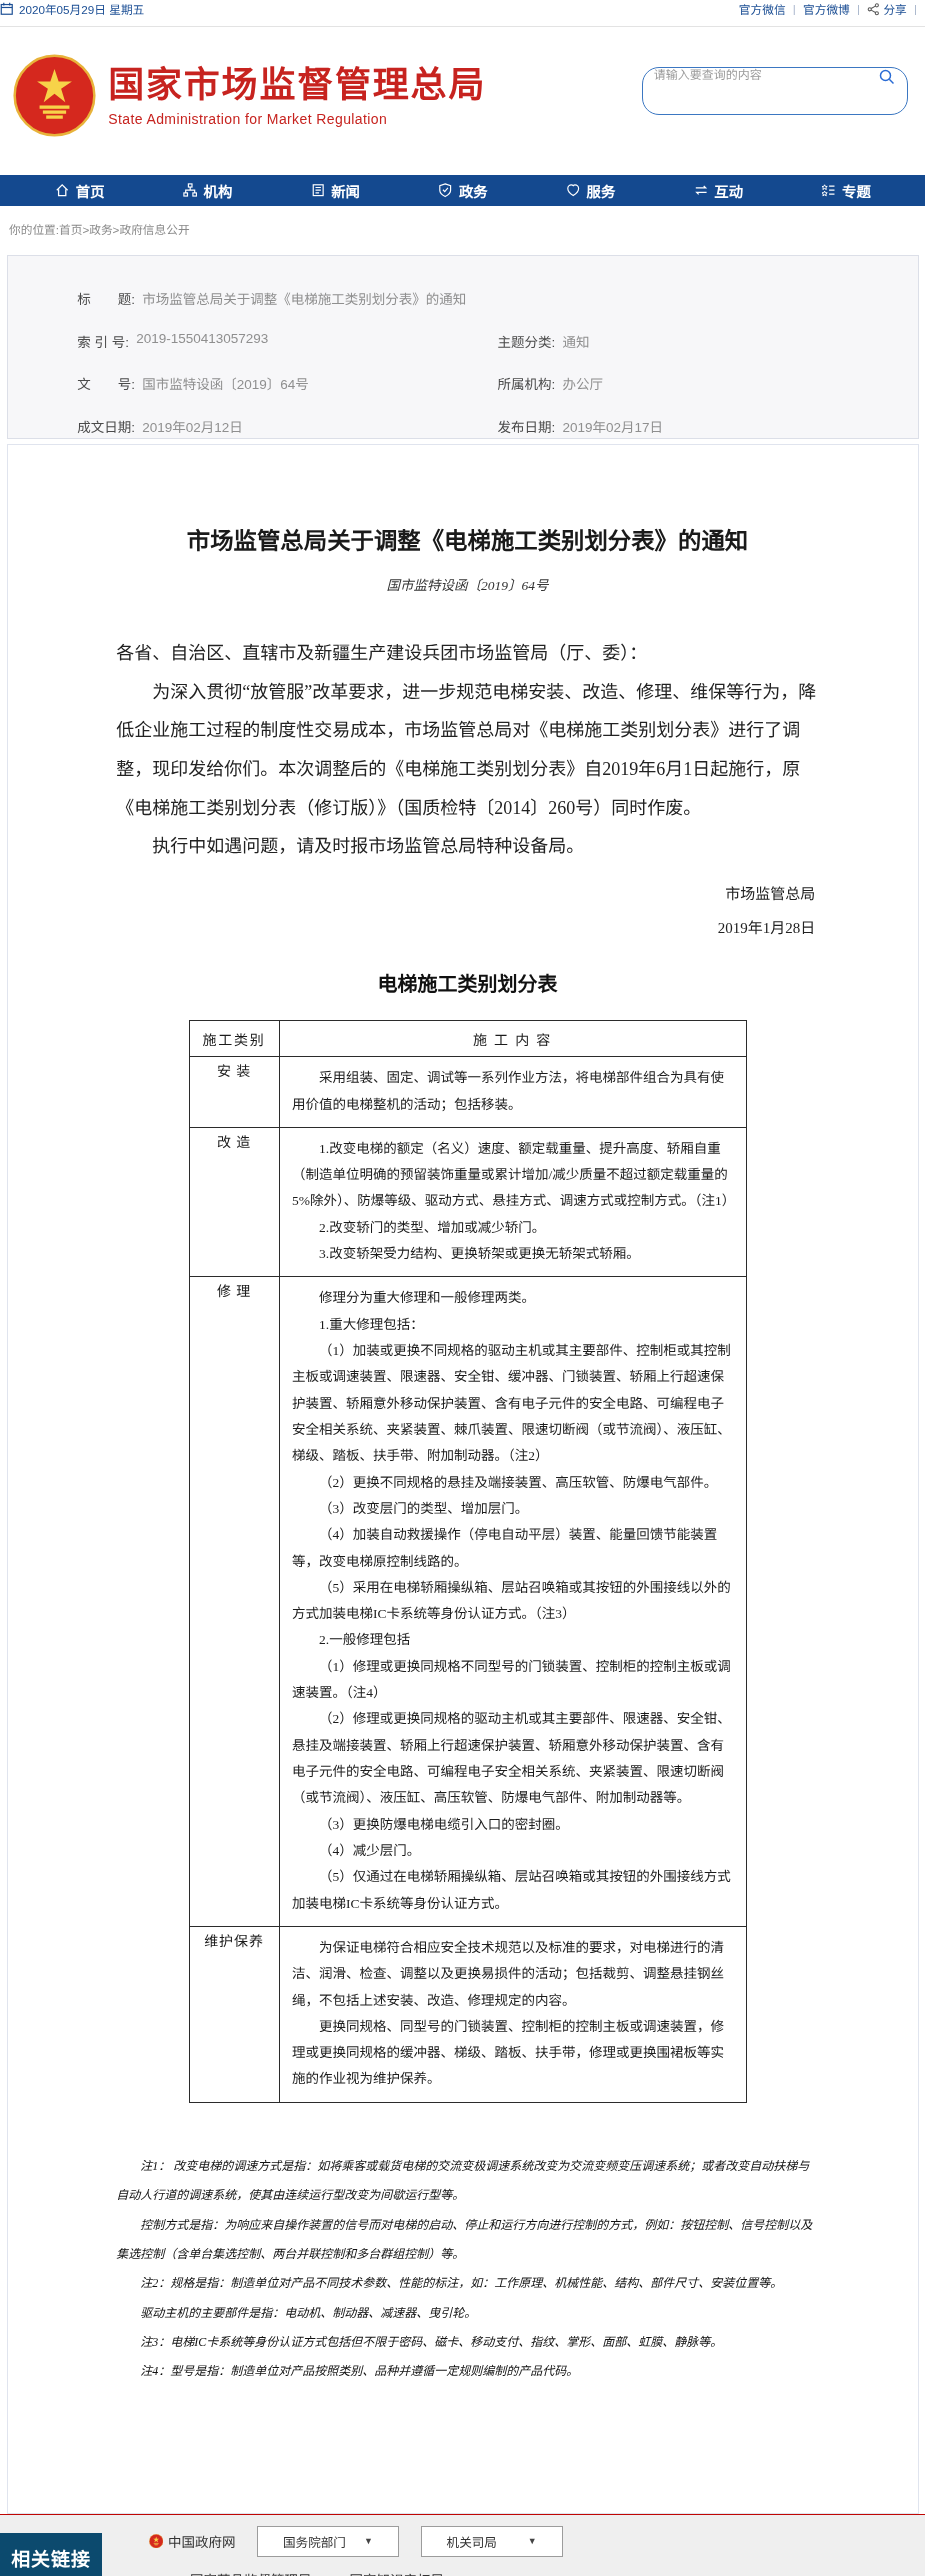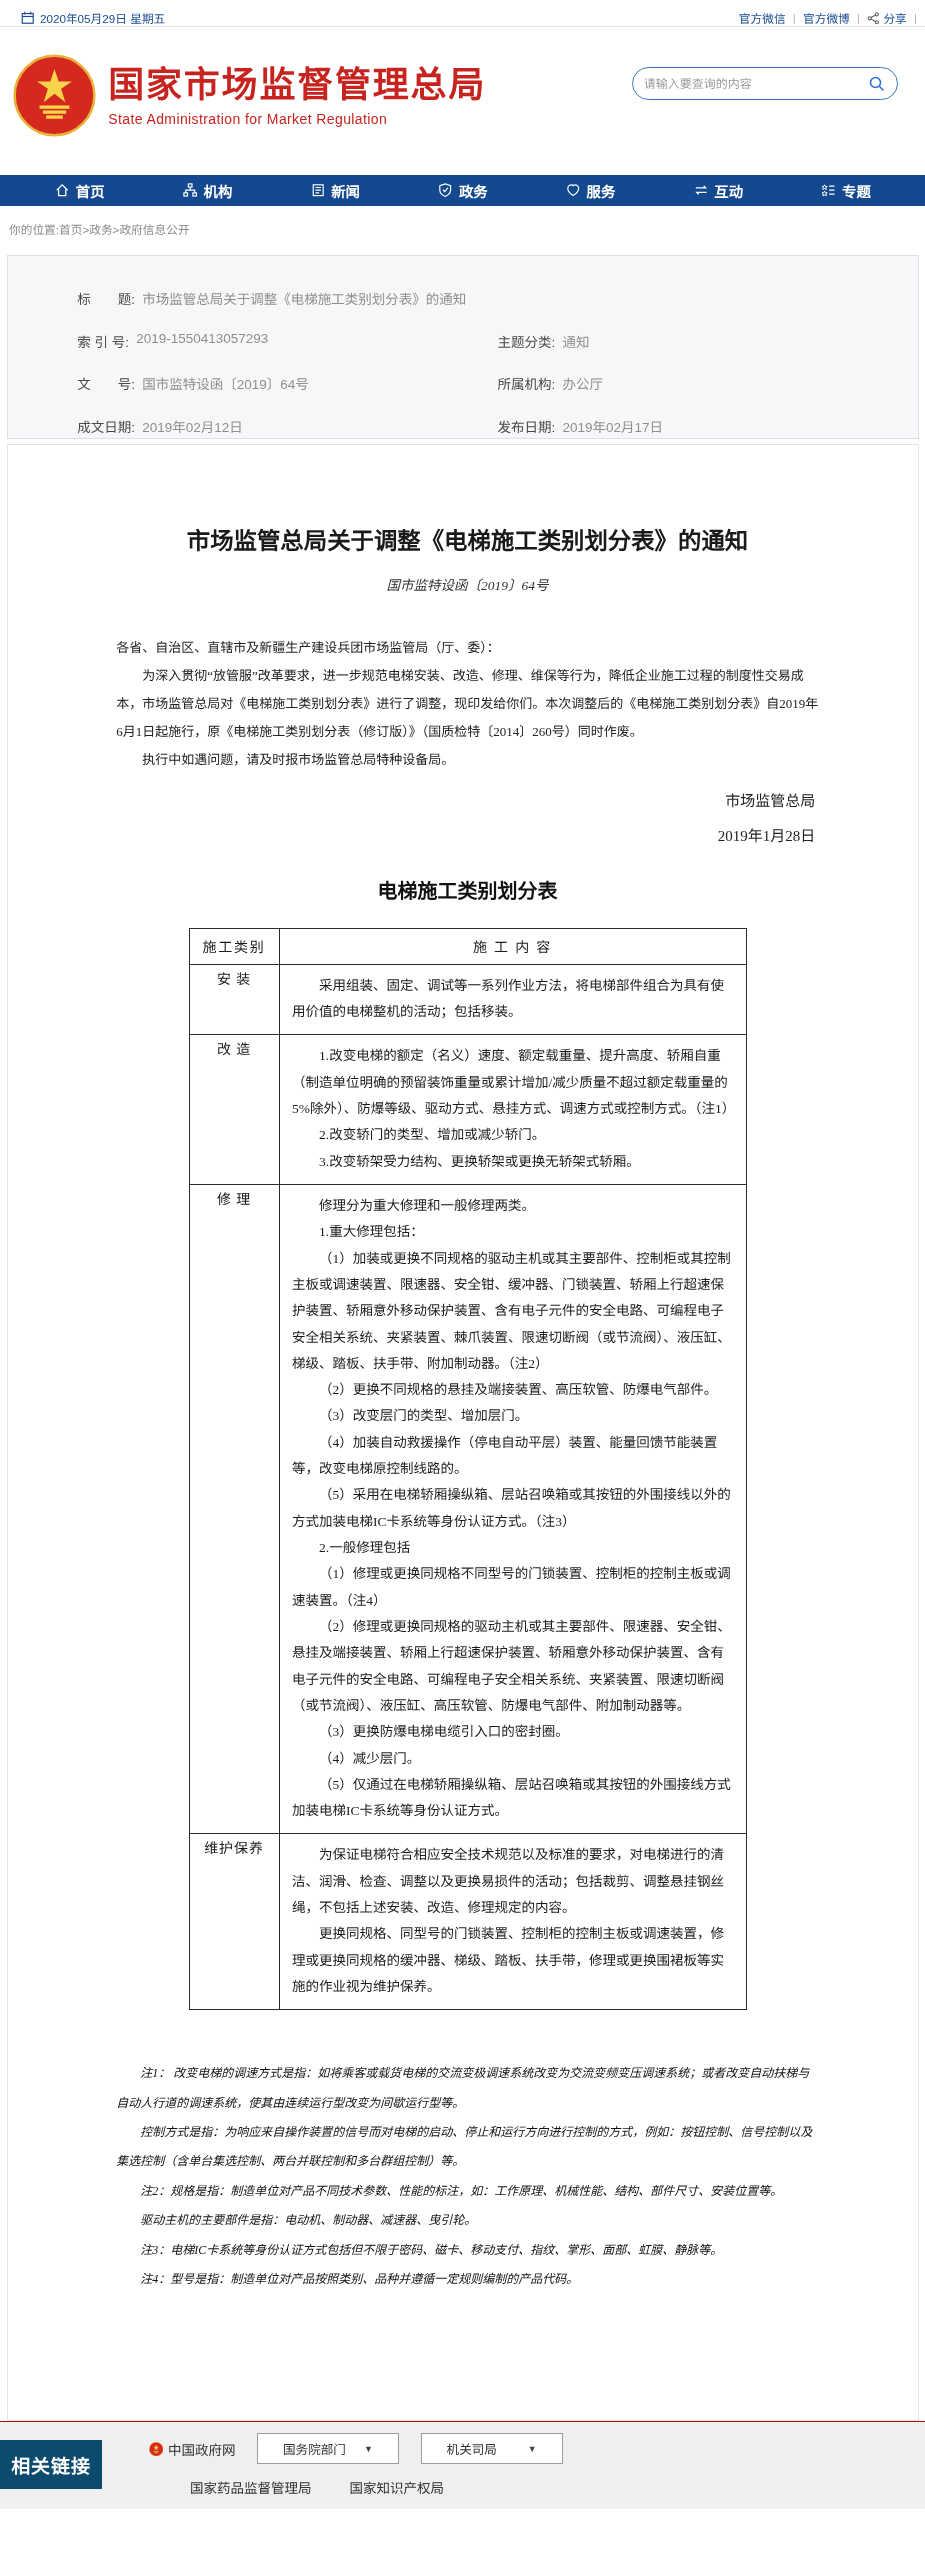--- a/index.html
+++ b/index.html
@@ -4,38 +4,38 @@
 <style>
   * { box-sizing: border-box; margin: 0; padding: 0; }
   html,body { background:#fff; }
   body {
     width: 926px;
     font-family: "Liberation Sans", sans-serif;
     color:#333;
   }
   
   .topbar {
-    height:27px; padding:0 9px 0 21px;
-    display:flex; align-items:flex-end; justify-content:space-between;
+    height:27px; padding:0 9px 0 0;
+    display:flex; align-items:flex-start; justify-content:space-between;
     border-bottom:0.9px solid #e3e3e3; font-size:11.7px; color:#1b4e94;
   }
   .topbar-left { display:flex; align-items:center; gap:5.4px; }
   .topbar-right { display:flex; align-items:center; gap:7.2px; }
   .topbar-right a { color:#1b4e94; text-decoration:none; cursor:pointer; display:flex; align-items:center; gap:3.6px;}
   .tb-sep { color:#a9b6cc; }
   
   .header { height:148px; position:relative; }
   .brand { position:absolute; left:12.6px; top:27px; display:flex; align-items:center; }
   .emblem { width:83px; height:83px; flex:0 0 auto; }
   .brand-text { margin-left:12.6px; }
   .brand-cn { font-size:36px; font-weight:bold; color:#c7231f; letter-spacing:1.8px; line-height:1.15;}
   .brand-en { font-size:14px; color:#c7231f; margin-top:5.4px; letter-spacing:0.4px;}
-  .search { position:absolute; right:28px; top:40px; width:266px; height:33px;
+  .search { position:absolute; right:18px; top:40px; width:266px; height:48px;
     border:0.9px solid #3b77c2; border-radius:17px; background:#fff;
-    display:flex; align-items:center; padding:0 10.8px; }
+    display:flex; align-items:flex-start; padding:0 10.8px; }
   .search input { flex:1; border:none; outline:none; font-size:12px; color:#333;
     font-family:"Liberation Sans",sans-serif; background:transparent;}
   .search input::placeholder { color:#9b9b9b; }
   .search-btn { background:none; border:none; cursor:pointer; display:flex; align-items:center; }
   
   .nav { height:31px; background:#14498f; display:flex; align-items:center; justify-content:space-around; padding:0 16px;}
   .nav a { color:#fff; font-size:14.4px; font-weight:bold; text-decoration:none; display:flex; align-items:center; gap:6.3px; cursor:pointer;}
   
   .crumb { padding:14.4px 0 12.6px 9px; font-size:11.7px; color:#8a8a8a; }
   .crumb a { color:#8a8a8a; text-decoration:none; cursor:pointer; }
@@ -45,21 +45,21 @@
   .meta-row { display:flex; margin-bottom:22.5px; }
   .meta-cell { display:flex; width:446px; }
   .meta-label { color:#4a4a4a; white-space:pre; }
   .meta-value { color:#8f8f8f; margin-left:7.2px; }
   
   .doc { margin:4.5px 7.2px 0; background:#fff; border:0.9px solid #e0e4ee;
     padding:77px 99px 126px 108px; font-family:"Liberation Serif", serif; color:#222;}
   .doc-title { text-align:center; font-size:23.4px; font-weight:bold; color:#1a1a1a;
     font-family:"Liberation Sans",sans-serif; }
   .doc-number { text-align:center; font-size:13.5px; margin-top:18px; font-style:italic; color:#333; }
-  .doc-body { margin-top:40px; font-size:13px; line-height:2.15; }
+  .doc-body { margin-top:40px; font-size:18px; line-height:2.15; }
   .doc-body p { margin:0; }
   .doc-body p.indent { text-indent:2em; }
   .sign-block { margin-top:10.8px; text-align:right; font-size:15px; line-height:2.3; padding-right:3.6px;}
   .table-title { text-align:center; font-size:20px; font-weight:bold; margin-top:22px;
     font-family:"Liberation Sans",sans-serif; color:#111;}
   table.elev { width:558px; margin:23.4px auto 0; border-collapse:collapse; border:1.8px solid #2b2b2b;
     font-size:13.5px; color:#1c1c1c;}
   table.elev th, table.elev td { border:0.9px solid #2b2b2b; }
   table.elev th { height:36px; font-weight:normal; font-size:14px; text-align:center; letter-spacing:1.8px;}
   td.cat { width:90px; text-align:center; vertical-align:top; padding-top:3px; font-size:14px; letter-spacing:0.9px;}

